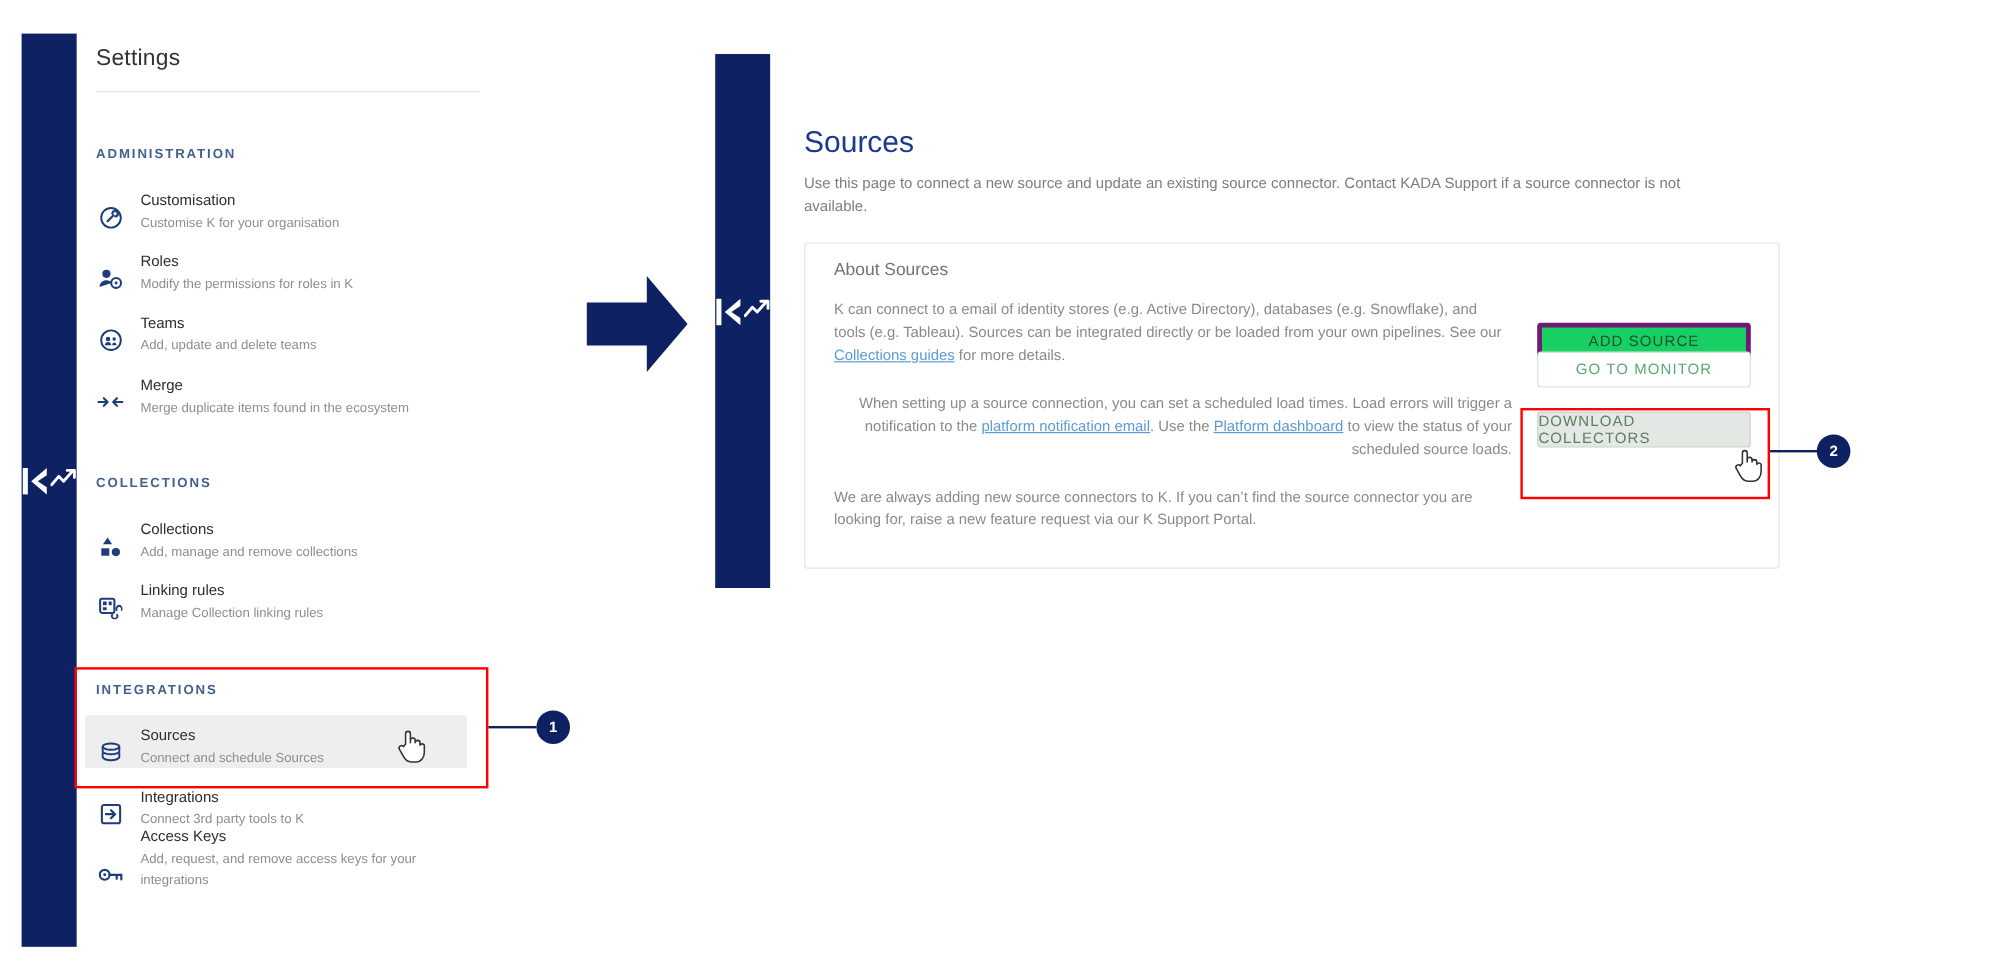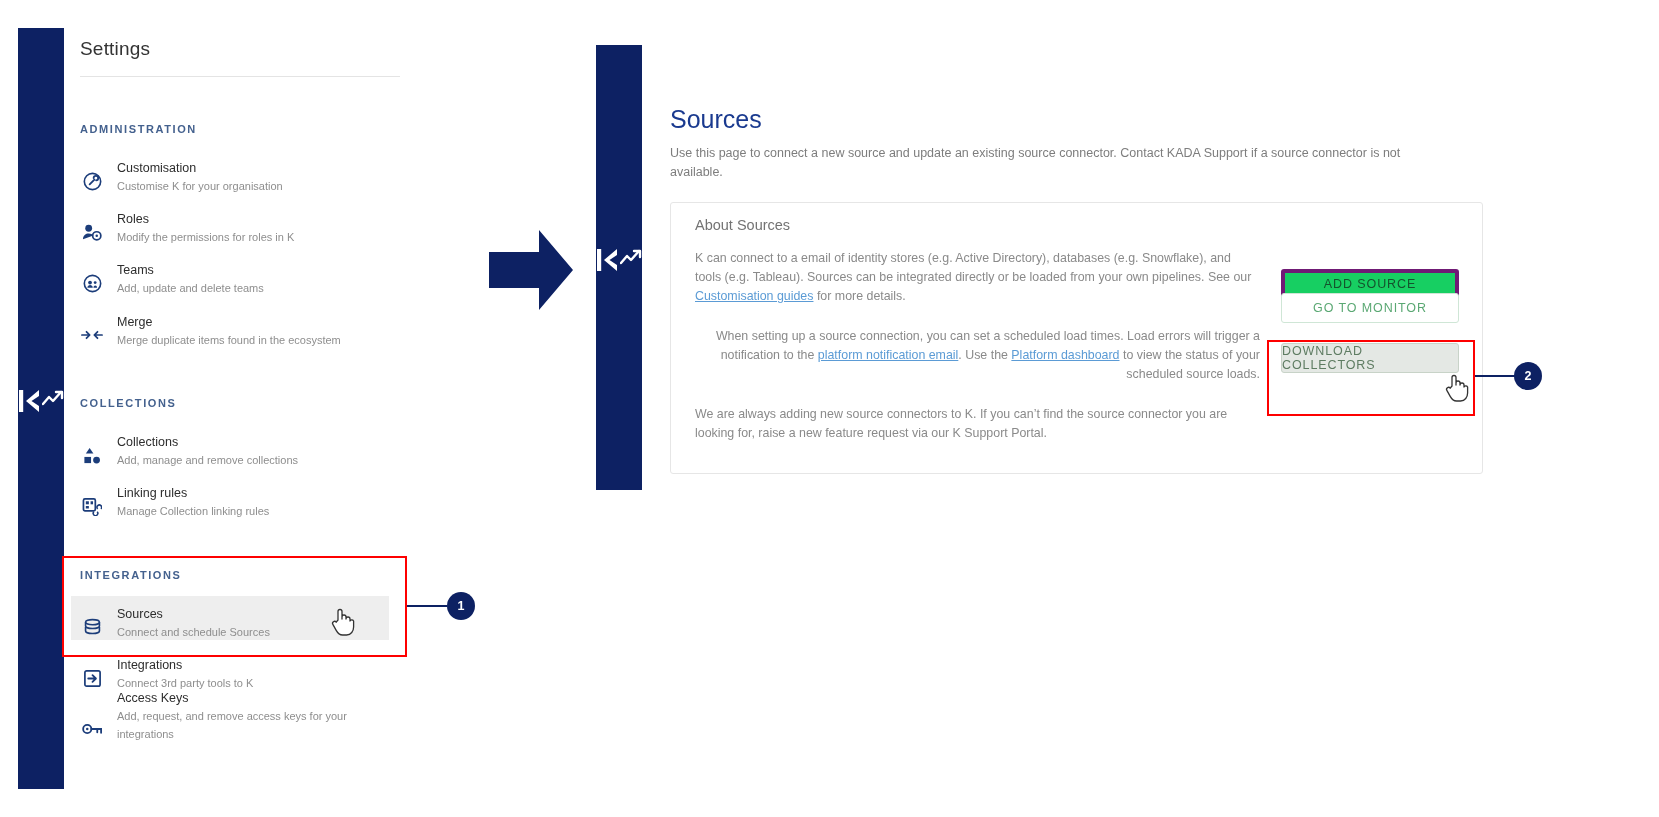--- a/index.html
+++ b/index.html
@@ -384,21 +384,21 @@
 </div>
 
 <div id="sources-panel">
   <div id="sources-title">Sources</div>
   <div id="sources-sub">Use this page to connect a new source and update an existing source connector. Contact KADA Support if a source connector is not available.</div>
 
   <div id="about-card">
     <div id="about-title">About Sources</div>
 
     <div class="about-p" id="p1">
-      <span>K can connect to a email of identity stores (e.g. Active Directory), databases (e.g. Snowflake), and tools (e.g. Tableau). Sources can be integrated directly or be loaded from your own pipelines. See our </span><a class="lnk" href="#">Customisation guides</a><span> for more details.</span>
+      <span>K can connect to a email of identity stores (e.g. Active Directory), databases (e.g. Snowflake), and tools (e.g. Tableau). Sources can be integrated directly or be loaded from your own pipelines. See our </span><a class="lnk" href="#">Collections guides</a><span> for more details.</span>
     </div>
 
     <div class="about-p" id="p2">
       <span>When setting up a source connection, you can set a scheduled load times. Load errors will trigger a notification to the </span><a class="lnk" href="#">platform notification email</a><span>. Use the </span><a class="lnk" href="#">Platform dashboard</a><span> to view the status of your scheduled source loads.</span>
     </div>
 
     <div class="about-p" id="p3">We are always adding new source connectors to K. If you can’t find the source connector you are looking for, raise a new feature request via our K Support Portal.</div>
 
     <div class="btn" id="btn-add">ADD SOURCE</div>
     <div class="btn" id="btn-monitor">GO TO MONITOR</div>

